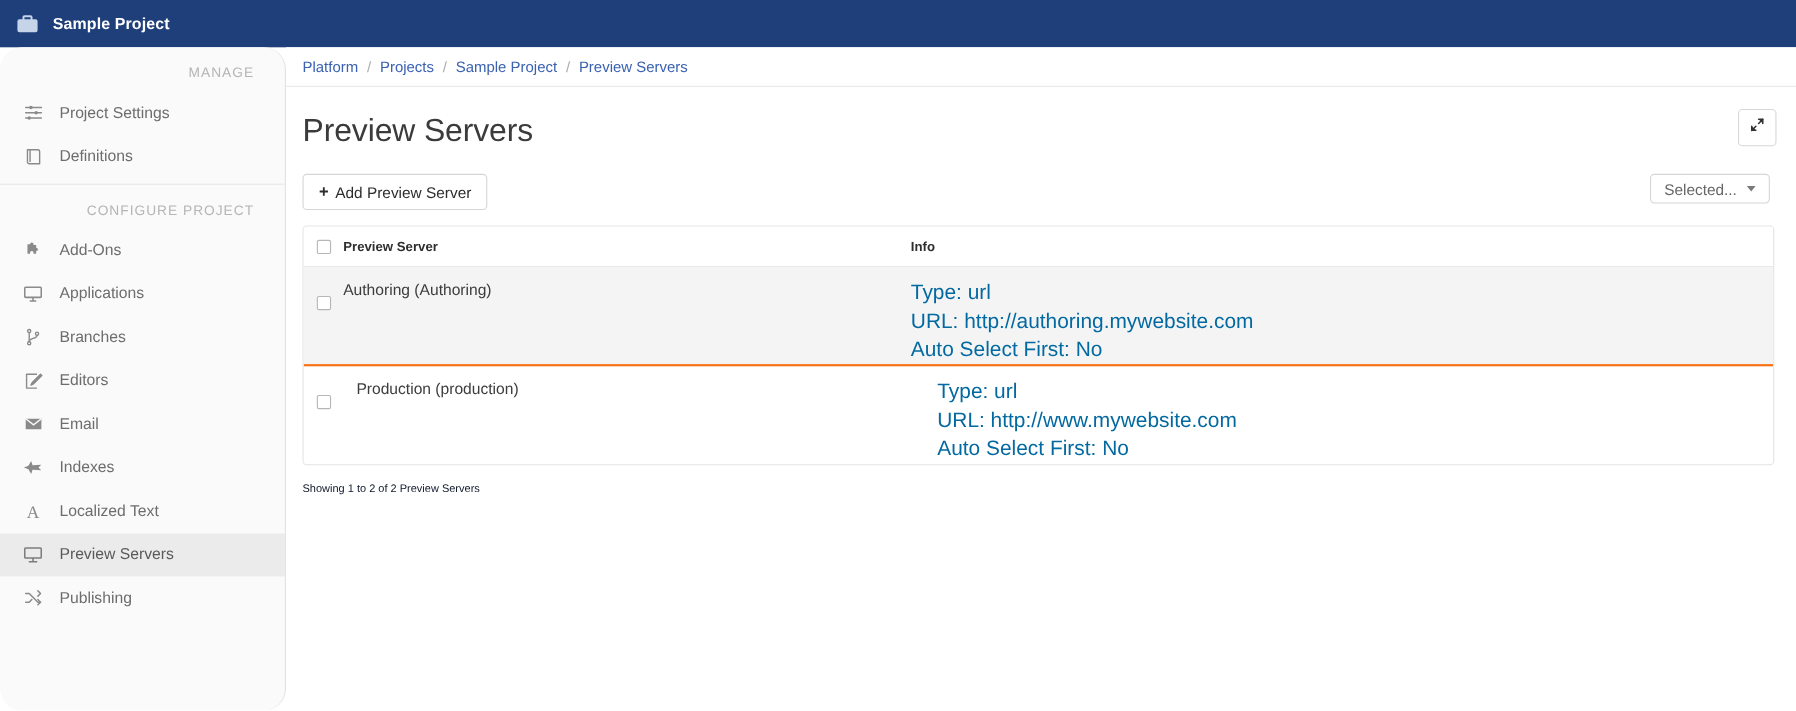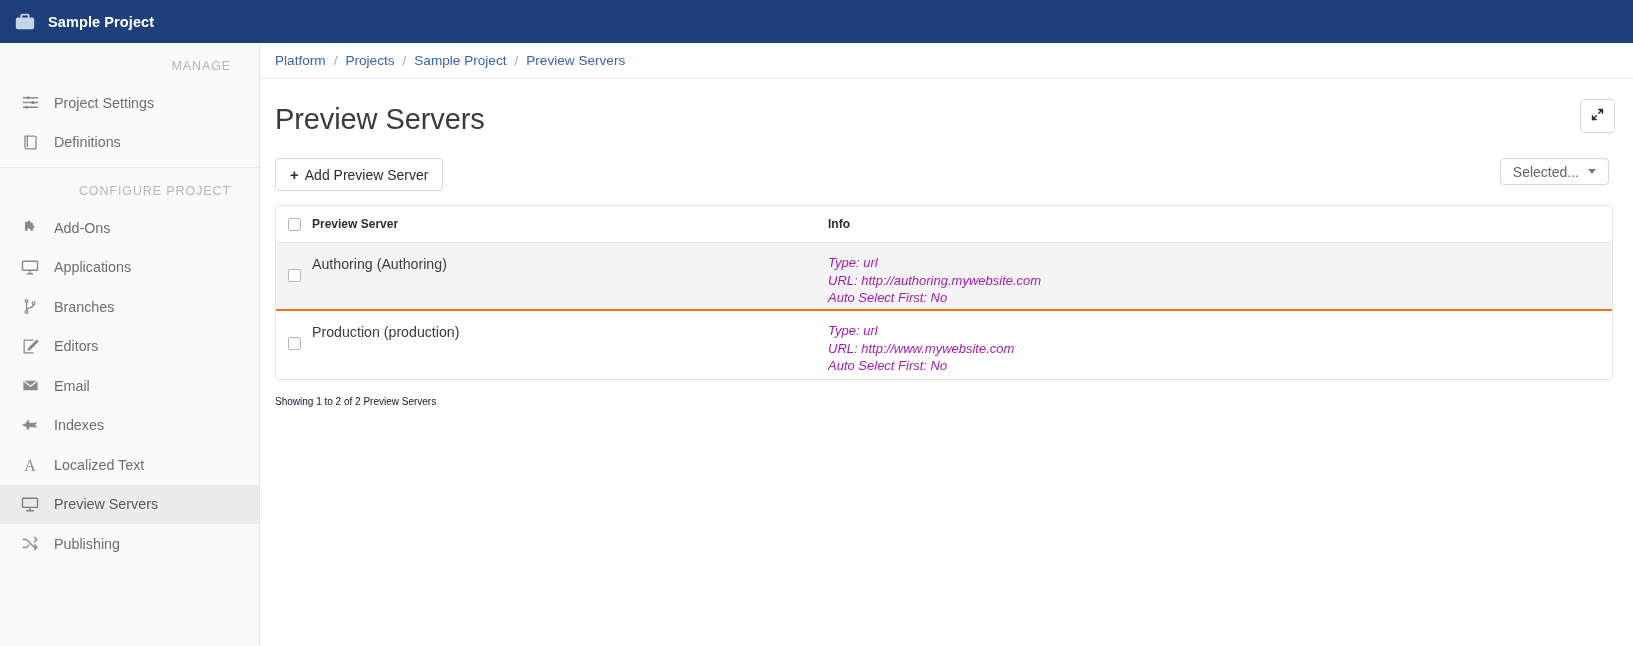--- a/index.html
+++ b/index.html
@@ -25,20 +25,21 @@
     letter-spacing: .1px;
   }
 
   
   .sidebar {
     position: absolute; top: 43px; left: 0;
     width: 260px; height: 603px;
     background: #fafafa;
     border-right: 1px solid #e3e3e3;
     overflow: hidden;
+    border-radius: 20px;
   }
   .sec-label {
     text-align: right;
     padding: 16px 28px 10px 0;
     font-size: 12.5px;
     letter-spacing: .9px;
     color: #b5b5b5;
   }
   .sec-divider { height: 1px; background: #e8e8e8; margin: 5px 0 0 0; }
   .nav-item {
@@ -138,36 +139,36 @@
   .trow { display: flex; }
   .thead {
     background: #fff;
     border-bottom: 1px solid #e4e4e4;
     height: 37px;
     align-items: center;
   }
   .thead .cell { font-size: 12px; font-weight: bold; color: #2e2e2e; }
   .tbody-row { min-height: 68px; border-bottom: 2px solid #f97316; }
   .tbody-row.alt { background: #f4f4f4; }
-  .tbody-row:last-child { border-bottom: none; }
+  .tbody-row:last-child { border-bottom: none; gap: 12px; }
   .cell-check {
     width: 36px; flex: none;
     display: flex; justify-content: center;
   }
   .thead .cell-check { align-items: center; }
   .tbody-row .cell-check { padding-top: 26px; }
   .cell-name { width: 516px; flex: none; }
   .cell-info { flex: 1; }
   .tbody-row .cell-name {
     padding-top: 13px;
     font-size: 14.2px; color: #3c3c3c;
   }
   .tbody-row .cell-info {
     padding-top: 11px;
-    font-size: 13px; color: #a21caf; line-height: 1.36; font-style: italic;
+    font-size: 19px; color: #0369a1; line-height: 1.36;
   }
   .cbx {
     width: 13px; height: 13px;
     border: 1px solid #b6b6b6; border-radius: 2px;
     background: #fff; cursor: pointer;
   }
   .footer-note {
     padding: 16px 8px 0 15px;
     font-size: 10px; color: #0f172a;
   }

